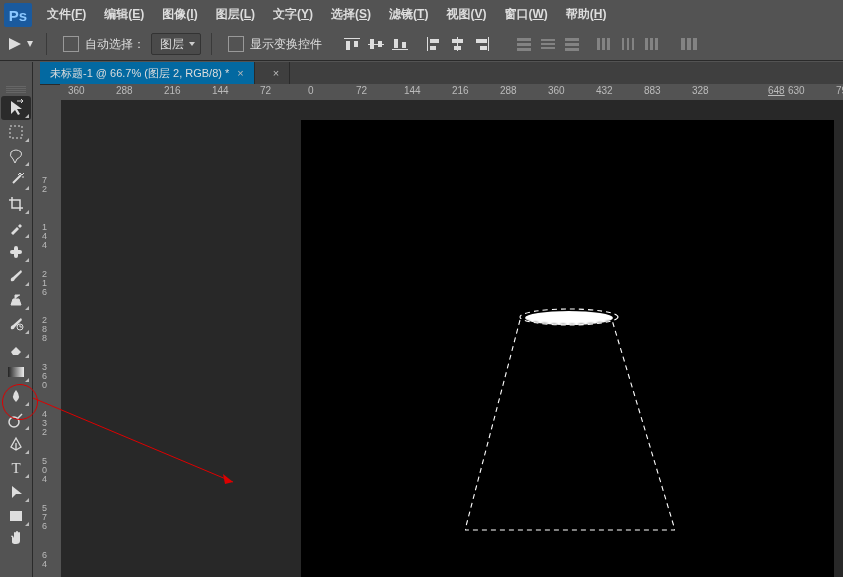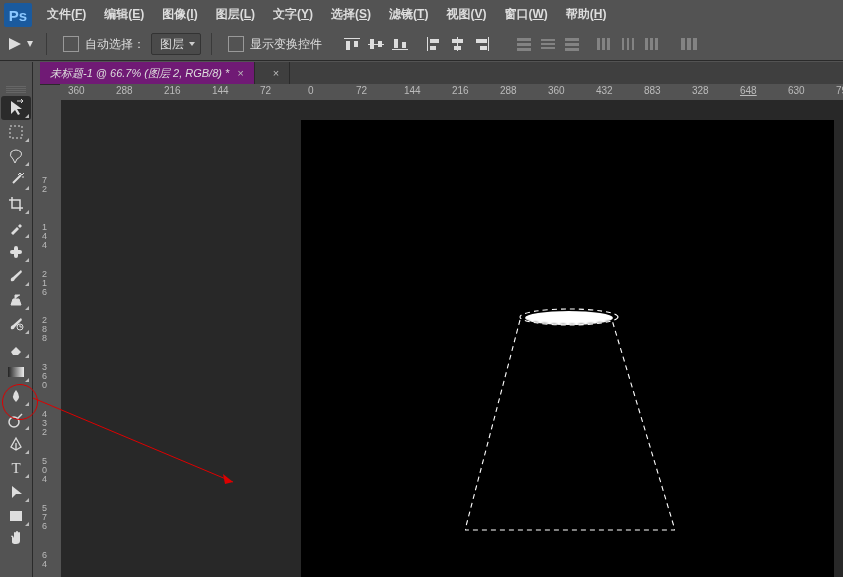--- a/index.html
+++ b/index.html
@@ -14,21 +14,21 @@
   .sep { width:1px; height:22px; background:#3a3a3a; margin:0 4px; }
   .optcb { width:14px; height:14px; border:1px solid #999; margin:0 6px 0 6px; background:#535353; }
   .sel { display:flex; align-items:center; height:20px; border:1px solid #333; background:#4a4a4a; border-radius:2px; padding:0 16px 0 8px; position:relative; }
   .sel::after { content:""; position:absolute; right:5px; top:8px; border-left:3px solid transparent; border-right:3px solid transparent; border-top:4px solid #ccc; }
   .icb { width:24px; height:22px; display:flex; align-items:center; justify-content:center; }
   .icb svg { display:block; }
   .dis { opacity:.35; }
   
   #tabs { position:absolute; left:40px; top:62px; right:0; height:22px; background:#3f3f3f; display:flex; align-items:stretch; border-bottom:1px solid #2a2a2a; }
   .tab { display:flex; align-items:center; padding:0 10px; font-size:11px; color:#ddd; border-right:1px solid #2a2a2a; }
-  .tab.act { background:#701a75; font-style:italic; }
+  .tab.act { background:#0369a1; }
   .tab .cx { margin-left:8px; font-size:11px; color:#bbb; }
   
   #tools { position:absolute; left:0; top:62px; width:32px; bottom:0; background:#535353; border-right:1px solid #2a2a2a; padding-top:22px; }
   #tools .t { width:30px; height:24px; display:flex; align-items:center; justify-content:center; position:relative; margin:0 auto; }
   #tools .t.cur { background:#2b2b2b; border-radius:3px; }
   #tools .t::after { content:""; position:absolute; right:2px; bottom:2px; width:0; height:0; border-left:4px solid transparent; border-bottom:4px solid #bbb; }
   #tools .t.noarrow::after { display:none; }
   #tools .grip { height:8px; background:repeating-linear-gradient(#666,#666 1px,#535353 1px,#535353 2px); margin:2px 6px; }
   
   #vruler { position:absolute; left:40px; top:100px; width:21px; bottom:0; background:#535353; border-right:1px solid #2a2a2a; }
@@ -311,21 +311,21 @@
     <span class="tick" style="left: 200px;">72</span>
     <span class="tick" style="left: 248px;">0</span>
     <span class="tick" style="left: 296px;">72</span>
     <span class="tick" style="left: 344px;">144</span>
     <span class="tick" style="left: 392px;">216</span>
     <span class="tick" style="left: 440px;">288</span>
     <span class="tick" style="left: 488px;">360</span>
     <span class="tick" style="left: 536px;">432</span>
     <span class="tick" style="left: 584px;">883</span>
     <span class="tick" style="left: 632px;">328</span>
-    <span class="tick" style="left: 680px; text-decoration: underline;">648</span>
+    <span class="tick" style="left: 708px; text-decoration: underline;">648</span>
     <span class="tick" style="left: 728px;">630</span>
     <span class="tick" style="left: 776px;">79</span>
   </div>
 
 <div id="vruler">
     <span class="tick" style="top: 76px;">7</span>
     <span class="tick" style="top: 85px;">2</span>
     <span class="tick" style="top: 123px;">1</span>
     <span class="tick" style="top: 132px;">4</span>
     <span class="tick" style="top: 141px;">4</span>

